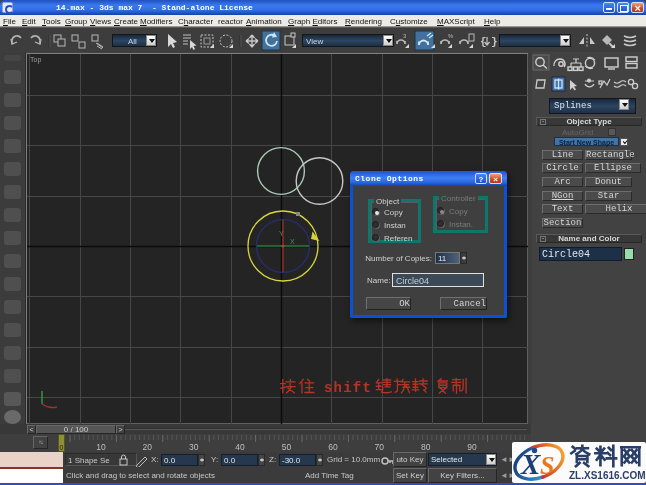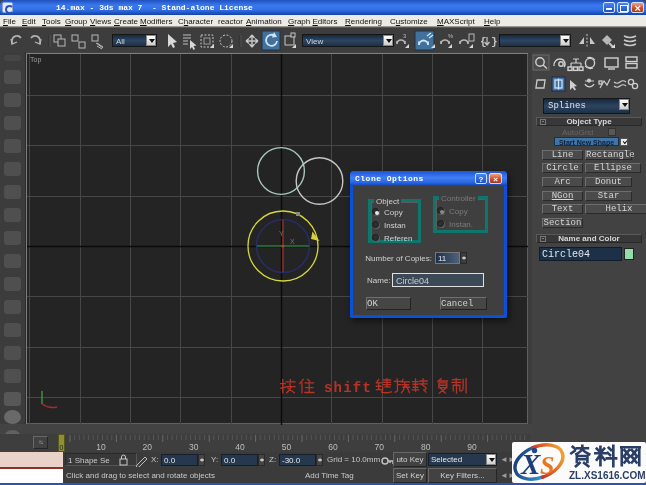--- a/index.html
+++ b/index.html
@@ -75,21 +75,21 @@
   background:linear-gradient(180deg,#1c54d4 0%,#3f7ef4 45%,#2a68e4 75%,#1240b0 100%);}
 #dlgtitle .t{position:absolute;left:5px;top:3px;color:#fff;font:bold 8px "Liberation Mono",monospace;letter-spacing:0.5px;}
 #dhelp{position:absolute;left:125px;top:2px;width:12px;height:11px;border-radius:2px;border:1px solid #cfe0f8;background:linear-gradient(180deg,#4a86f0,#1c50c8);color:#fff;font:bold 8px "Liberation Sans";text-align:center;line-height:11px;}
 #dclose{position:absolute;left:139px;top:2px;width:13px;height:11px;border-radius:2px;border:1px solid #cfe0f8;background:linear-gradient(180deg,#f0a080,#d04820 60%,#b03818);color:#fff;font:bold 8px "Liberation Sans";text-align:center;line-height:11px;}
 .grp{position:absolute;border:3px solid #0f766e;box-shadow:inset 1px 1px 0 #5c5c5c;}
 .grp b{position:absolute;top:-5px;left:3px;background:#3f3f3f;padding:0 2px;font:8px "Liberation Sans";font-weight:normal;}
 .radio{position:absolute;width:7px;height:7px;border-radius:50%;background:#2e2e2e;border:1px solid #1c1c1c;box-shadow:1px 1px 0 #606060;}
 .radio.on:after{content:"";position:absolute;left:1.5px;top:1.5px;width:4px;height:4px;border-radius:50%;background:#e8e8e8;}
 .dtx{position:absolute;font:8px "Liberation Sans";color:#d2d2d2;}
 .dim{color:#7b7b7b!important;}
-.dbtn{position:absolute;background:#464646;border:1px solid #232323;border-top-color:#6f6f6f;border-left-color:#6f6f6f;color:#d2d2d2;font:9px "Liberation Mono";text-align:left;}
+.dbtn{position:absolute;background:#464646;border:1px solid #232323;border-top-color:#6f6f6f;border-left-color:#6f6f6f;color:#d2d2d2;font:9px "Liberation Mono";text-align:right;}
 
 
 #wm{left:512px;top:442px;width:134px;height:41px;background:#fbfbfb;border-radius:2px;}
 </style>
 </head>
 <body>
 <div id="win">
   <div class="abs" id="title">
      <div class="abs" id="ticon"></div>
      <div class="abs txt">14.max - 3ds max 7  - Stand-alone License</div>
@@ -181,21 +181,21 @@
           <path d="M210,20 l4,0 0,-4 z"></path>
           <path d="M229,20 l4,0 0,-4 z"></path>
           <path d="M292,20 l4,0 0,-4 z"></path>
           <path d="M405,20 l4,0 0,-4 z"></path>
           <path d="M431,20 l4,0 0,-4 z"></path>
           <path d="M448,20 l4,0 0,-4 z"></path>
           <path d="M469,20 l4,0 0,-4 z"></path>
           <path d="M611,20 l4,0 0,-4 z"></path>
         </g>
     </svg>
-    <div class="abs tnavy" style="left:112px;top:6px;width:45px;height:13px;padding:2px 0 0 3px;">All</div>
+    <div class="abs tnavy" style="left:112px;top:6px;width:45px;height:13px;padding:2px 0 0 15px;">All</div>
     <div class="abs drbtn" style="left:146px;top:7px;width:10px;height:11px;"></div>
     <div class="abs tnavy" style="left:302px;top:6px;width:92px;height:13px;padding:2px 0 0 3px;">View</div>
     <div class="abs drbtn" style="left:383px;top:7px;width:10px;height:11px;"></div>
     <div class="abs tnavy" style="left:499px;top:6px;width:72px;height:13px;"></div>
     <div class="abs drbtn" style="left:560px;top:7px;width:10px;height:11px;"></div>
   </div>
   <div class="abs" id="ltb">
     <div class="lic" style="top:3px;height:6px;background:#4a4a4a"></div>
     <div class="lic" style="top:18px"></div>
       <div class="lic" style="top:41px"></div>
@@ -325,21 +325,21 @@
         <path d="M68,36 l4,-7 3,4 3,-6" stroke-width="1.2"></path>
           <rect x="67" y="29" width="3" height="3"></rect>
         <path d="M82,34 q3,2.5 6,0 q3,-2.5 6,0 m-12,-4 q3,2.5 6,0 q3,-2.5 6,0" stroke-width="1.2"></path>
         <circle cx="99" cy="30" r="2.6"></circle>
           <circle cx="103" cy="34" r="2.6"></circle>
       </g>
       <rect x="20" y="25" width="13" height="14" fill="#3f74a8" stroke="#224"></rect>
       <rect x="23" y="28" width="7" height="8" fill="none" stroke="#cfe4f4" stroke-width="1.3"></rect>
       <path d="M26.5,26.5 v11" stroke="#cfe4f4" stroke-width="1.3"></path>
     </svg>
-    <div class="abs tnavy" style="left:11px;top:46px;width:87px;height:16px;padding:2px 0 6px 4px;font:9px 'Liberation Mono';color:#dde4ea">Splines</div>
+    <div class="abs tnavy" style="left:17px;top:46px;width:87px;height:16px;padding:2px 0 6px 4px;font:9px 'Liberation Mono';color:#dde4ea">Splines</div>
     <div class="abs drbtn" style="left:87px;top:47px;width:10px;height:11px;"></div>
     <div class="rollhdr" style="top:65px;"><i>-</i>Object Type</div>
     <div class="abs" style="left:30px;top:76px;font:8px 'Liberation Sans';color:#2e2e2e;text-shadow:0 0 1px #555;color:#606060;">AutoGrid</div>
     <div class="abs" style="left:76px;top:76px;width:8px;height:8px;background:#585858;border:1px solid #333;"></div>
     <div class="abs" style="left:22px;top:85px;width:65px;height:9px;background:#3f74a8;border:1px solid #1c3046;color:#0e2236;font:bold 7px 'Liberation Sans';text-align:center;line-height:9px;white-space:nowrap;">Start New Shape</div>
     <div class="abs" style="left:88px;top:85.5px;width:8px;height:8px;background:#ececec;border:1px solid #555;">
         <span style="position:absolute;left:1.5px;top:1px;width:4px;height:2.5px;border-left:1.5px solid #111;border-bottom:1.5px solid #111;transform:rotate(-45deg);"></span>
       </div>
     <div class="pbtn" style="left:10px;top:98px;width:41px;height:10px;line-height:9px;">Line</div>
     <div class="pbtn" style="left:53px;top:98px;width:47px;height:10px;line-height:9px;">Rectangle</div>
@@ -348,20 +348,26 @@
     <div class="pbtn" style="left:10px;top:125.3px;width:41px;height:10px;line-height:9px;">Arc</div>
     <div class="pbtn" style="left:53px;top:125.3px;width:47px;height:10px;line-height:9px;">Donut</div>
     <div class="pbtn" style="left:10px;top:139px;width:41px;height:10px;line-height:9px;text-decoration:underline;">NGon</div>
     <div class="pbtn" style="left:53px;top:139px;width:47px;height:10px;line-height:9px;">Star</div>
     <div class="pbtn" style="left:10px;top:152.4px;width:41px;height:10px;line-height:9px;">Text</div>
     <div class="pbtn" style="left:53px;top:152.4px;width:68px;height:10px;line-height:9px;">Helix</div>
     <div class="pbtn" style="left:10px;top:166.3px;width:41px;height:10px;line-height:9px;">Section</div>
     <div class="rollhdr" style="top:182px;"><i>-</i>Name and Color</div>
     <div class="abs" style="left:7px;top:195px;width:83px;height:14px;background:#1c3048;border:1px solid #101c2a;color:#dfe5ea;font:10px 'Liberation Mono';padding:1px 0 0 2px;">Circle04</div>
     <div class="abs" style="left:92px;top:196px;width:10px;height:12px;background:#96dcaa;border:1px solid #222;"></div>
+  </div>
+  <div class="abs" id="tslide">
+    <div class="gbtn" style="left:27px;top:1px;width:9px;height:9px;line-height:8px;font-size:7px;">&lt;</div>
+    <div class="gbtn" style="left:36px;top:1px;width:80px;height:9px;line-height:8px;background:#565656;">0 / 100</div>
+    <div class="gbtn" style="left:116px;top:1px;width:9px;height:9px;line-height:8px;font-size:7px;">&gt;</div>
+    <div class="abs" style="left:125px;top:4px;width:402px;height:2px;background:#2e2e2e;border-bottom:1px solid #575757;"></div>
   </div>
   <div class="abs" id="ruler">
     <svg width="531" height="18" style="position:absolute;left:0;top:0">
       <path d="M74.6,1 V6 M79.3,1 V6 M83.9,1 V6 M88.6,1 V6 M93.2,1 V6 M97.8,1 V6 M102.5,1 V6 M107.1,1 V6 M111.8,1 V6 M121.0,1 V6 M125.7,1 V6 M130.3,1 V6 M135.0,1 V6 M139.6,1 V6 M144.2,1 V6 M148.9,1 V6 M153.5,1 V6 M158.2,1 V6 M167.4,1 V6 M172.1,1 V6 M176.7,1 V6 M181.4,1 V6 M186.0,1 V6 M190.6,1 V6 M195.3,1 V6 M199.9,1 V6 M204.6,1 V6 M213.8,1 V6 M218.5,1 V6 M223.1,1 V6 M227.8,1 V6 M232.4,1 V6 M237.0,1 V6 M241.7,1 V6 M246.3,1 V6 M251.0,1 V6 M260.2,1 V6 M264.9,1 V6 M269.5,1 V6 M274.2,1 V6 M278.8,1 V6 M283.4,1 V6 M288.1,1 V6 M292.7,1 V6 M297.4,1 V6 M306.6,1 V6 M311.3,1 V6 M315.9,1 V6 M320.6,1 V6 M325.2,1 V6 M329.8,1 V6 M334.5,1 V6 M339.1,1 V6 M343.8,1 V6 M353.0,1 V6 M357.7,1 V6 M362.3,1 V6 M367.0,1 V6 M371.6,1 V6 M376.2,1 V6 M380.9,1 V6 M385.5,1 V6 M390.2,1 V6 M399.4,1 V6 M404.1,1 V6 M408.7,1 V6 M413.4,1 V6 M418.0,1 V6 M422.6,1 V6 M427.3,1 V6 M431.9,1 V6 M436.6,1 V6 M445.8,1 V6 M450.5,1 V6 M455.1,1 V6 M459.8,1 V6 M464.4,1 V6 M469.0,1 V6 M473.7,1 V6 M478.3,1 V6 M483.0,1 V6 M492.2,1 V6 M496.9,1 V6 M501.5,1 V6 M506.2,1 V6 M510.8,1 V6 M515.4,1 V6 M520.1,1 V6 M524.7,1 V6" stroke="#565656" stroke-width="1" fill="none"></path>
         <path d="M70.0,1 V8 M116.4,1 V8 M162.8,1 V8 M209.2,1 V8 M255.6,1 V8 M302.0,1 V8 M348.4,1 V8 M394.8,1 V8 M441.2,1 V8 M487.6,1 V8" stroke="#6a6a6a" stroke-width="1" fill="none"></path>
         <text x="100.9" y="16" text-anchor="middle" font-size="8.5" fill="#bebebe" font-family="Liberation Sans">10</text>
         <text x="147.3" y="16" text-anchor="middle" font-size="8.5" fill="#bebebe" font-family="Liberation Sans">20</text>
         <text x="193.7" y="16" text-anchor="middle" font-size="8.5" fill="#bebebe" font-family="Liberation Sans">30</text>
         <text x="240.1" y="16" text-anchor="middle" font-size="8.5" fill="#bebebe" font-family="Liberation Sans">40</text>
         <text x="286.5" y="16" text-anchor="middle" font-size="8.5" fill="#bebebe" font-family="Liberation Sans">50</text>

